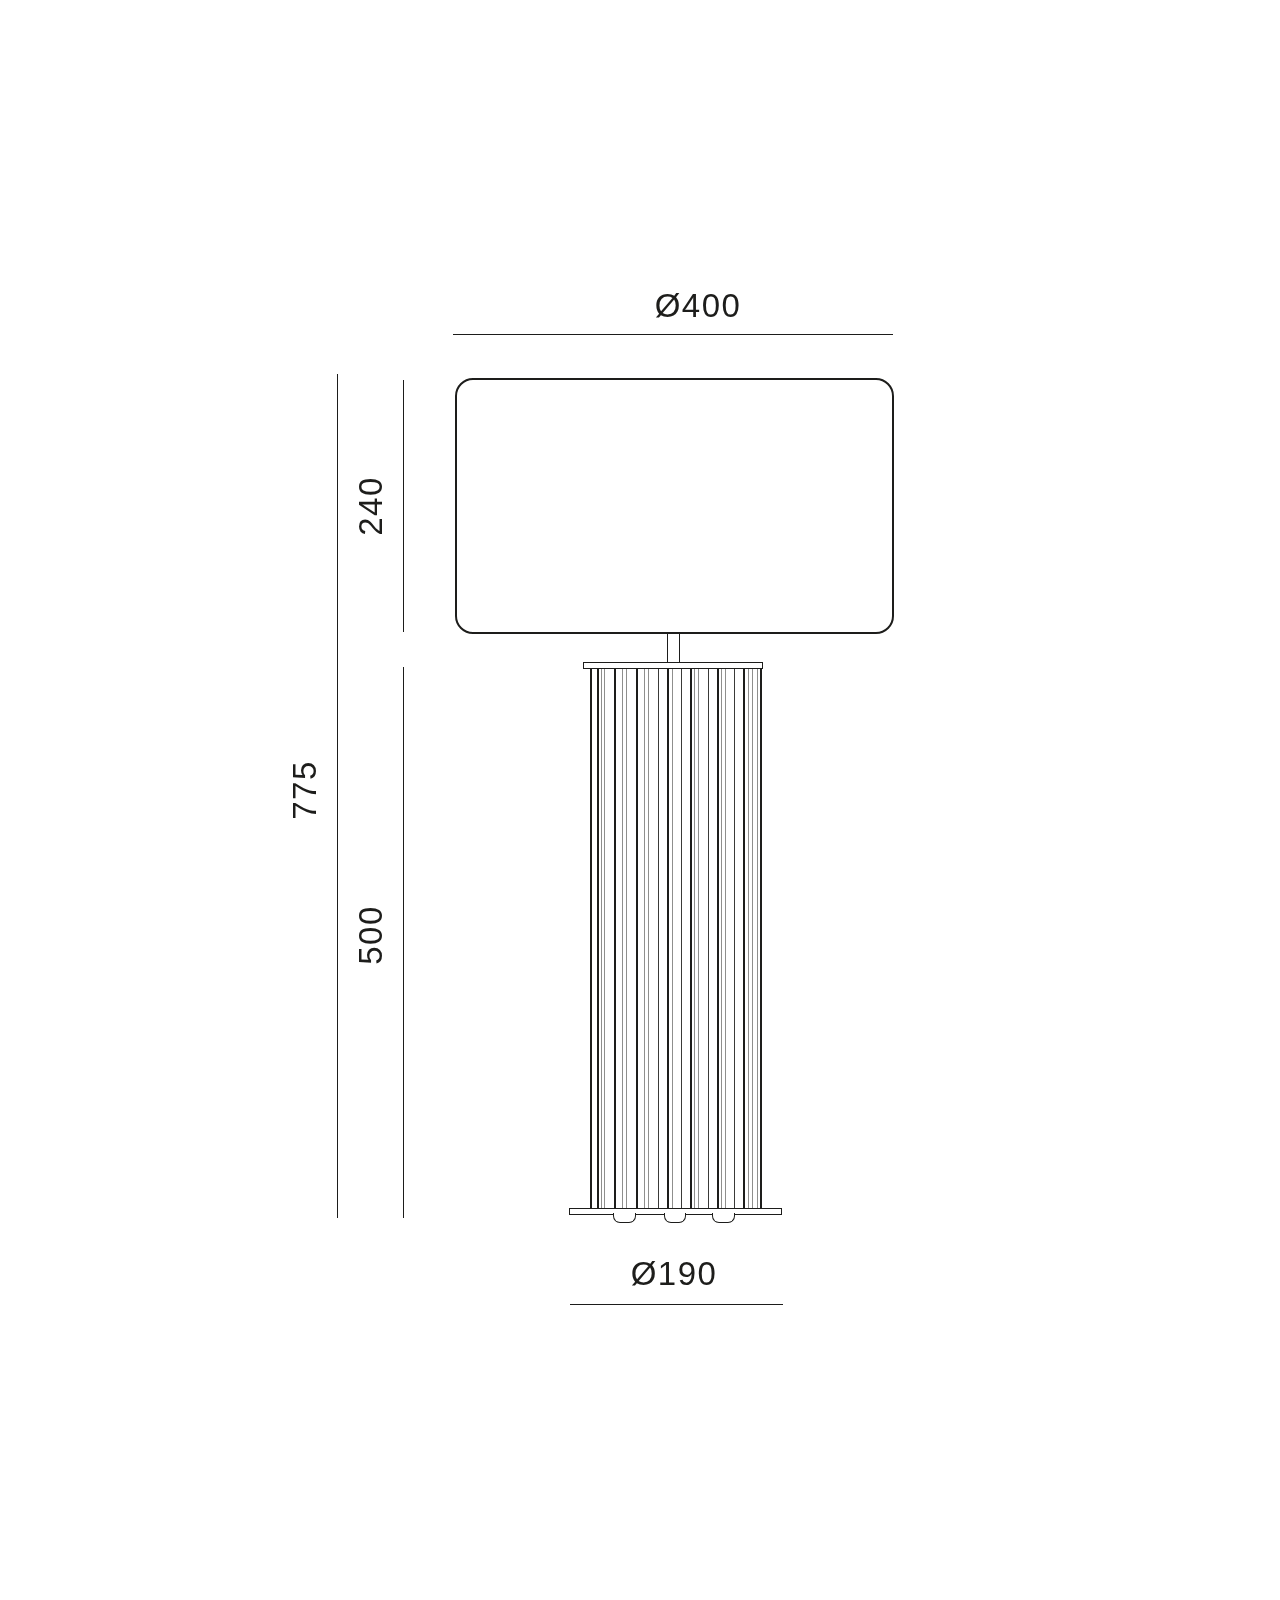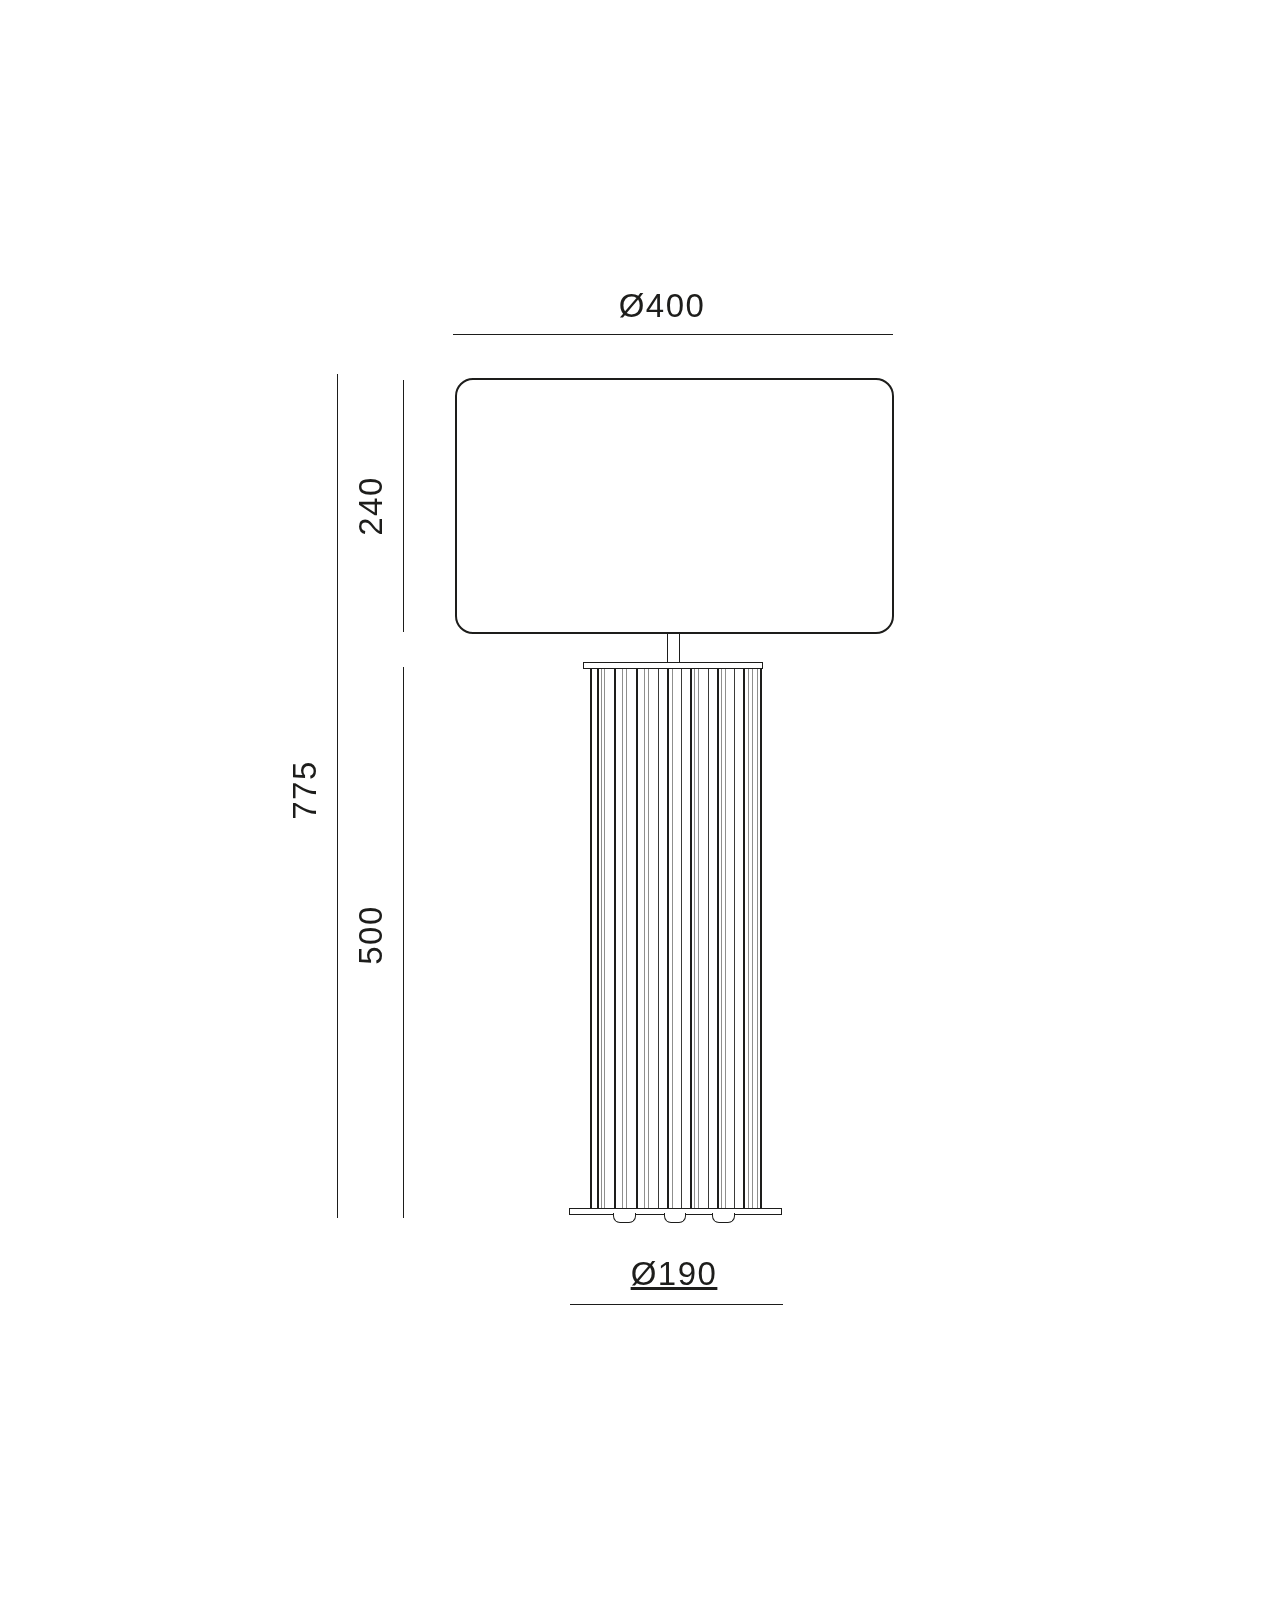--- a/index.html
+++ b/index.html
@@ -101,21 +101,21 @@
   }
   .foot.f1 { left: 613px; width: 23px; }
   .foot.f2 { left: 664px; width: 22px; }
   .foot.f3 { left: 712px; width: 23px; }
 </style>
 </head>
 <body>
 
 <div class="canvas">
 
-  <div class="dim-label" style="left:662px; top:306px;">Ø400</div>
+  <div class="dim-label" style="left:698px; top:306px;">Ø400</div>
   <div class="dim-line-h" style="left:453px; top:334px; width:440px;"></div>
 
   <div class="dim-line-v" style="left:337px; top:374px; height:844px;"></div>
   <div class="dim-label vertical" style="left:305px; top:790px;">775</div>
 
   <div class="dim-line-v" style="left:403px; top:380px; height:252px;"></div>
   <div class="dim-label vertical" style="left:371px; top:506px;">240</div>
 
   <div class="dim-line-v" style="left:403px; top:667px; height:551px;"></div>
   <div class="dim-label vertical" style="left:371px; top:935px;">500</div>
@@ -150,16 +150,16 @@
       <div class="rod-line l" style="left: 92.9%;"></div>
       <div class="rod-line l" style="left: 95.3%;"></div>
       <div class="rod-line l" style="left: 98%;"></div>
       <div class="rod-line d" style="left: 100%;"></div>
     </div>
   <div class="base-plate"></div>
   <div class="foot f1"></div>
   <div class="foot f2"></div>
   <div class="foot f3"></div>
 
-  <div class="dim-label" style="left:674px; top:1274px;text-decoration:underline;">Ø190</div>
+  <div class="dim-label" style="left:674px; top:1274px;">Ø190</div>
   <div class="dim-line-h" style="left:570px; top:1304px; width:213px;"></div>
 
 </div>
 
 </body></html>

